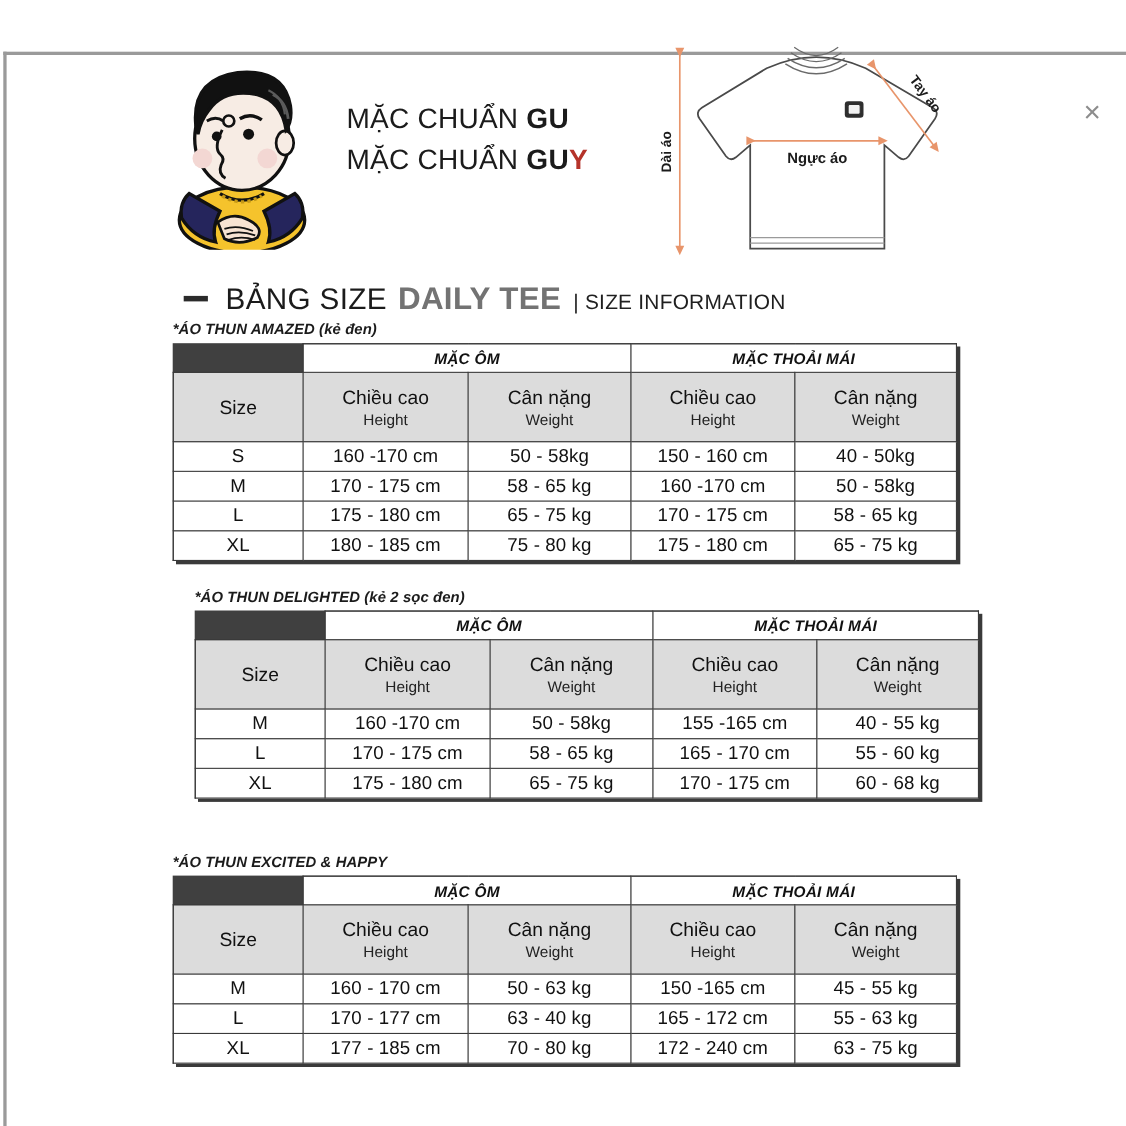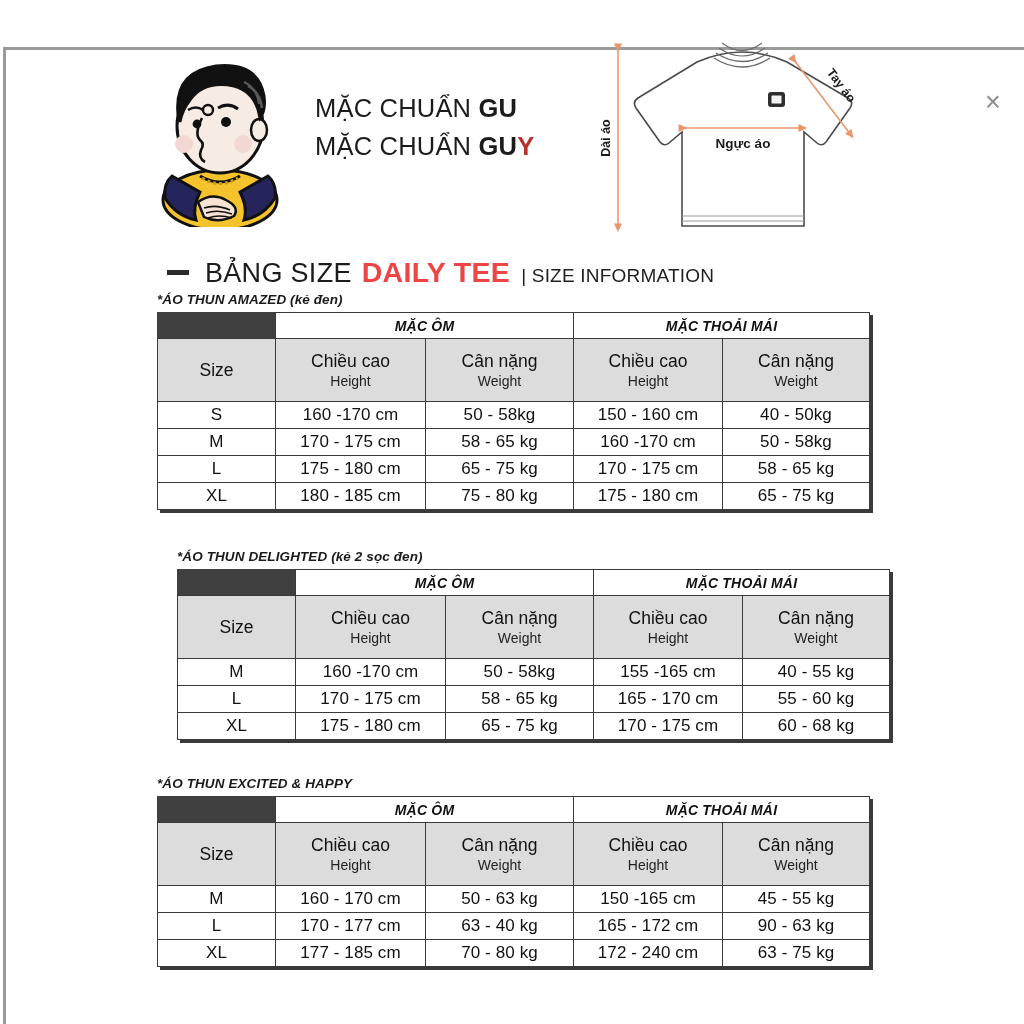--- a/index.html
+++ b/index.html
@@ -101,36 +101,36 @@
   }
   .title-main {
     font-size: 27px;
     font-weight: 500;
     color: #1b1b1b;
     letter-spacing: 0.3px;
   }
   .title-brand {
     font-size: 28.5px;
     font-weight: bold;
-    color: #ef4444;
+    color: #737373;
     letter-spacing: 0.3px;
     margin-left: 10px;
   }
   .title-sub {
     font-size: 19px;
     font-weight: 400;
     color: #1f1f1f;
     letter-spacing: 0.2px;
     margin-left: 11px;
   }
 
   
   .block { position: absolute; left: 157px; width: 789px; }
   #block-0 { top: 292px; }
-  #block-1 { top: 549px; padding-left: 20px; }
+  #block-1 { top: 535px; padding-left: 20px; }
   #block-2 { top: 776px; }
 
   .block-caption {
     font-size: 13.5px;
     font-style: italic;
     font-weight: bold;
     color: #1b1b1b;
     letter-spacing: 0.1px;
     margin-bottom: 5px;
     white-space: nowrap;
@@ -470,21 +470,21 @@
           <td class="data-cell">160 - 170 cm</td>
           <td class="data-cell">50 - 63 kg</td>
           <td class="data-cell">150 -165 cm</td>
           <td class="data-cell">45 - 55 kg</td>
         </tr>
         <tr>
           <td class="data-cell">L</td>
           <td class="data-cell">170 - 177 cm</td>
           <td class="data-cell">63 - 40 kg</td>
           <td class="data-cell">165 - 172 cm</td>
-          <td class="data-cell">90 - 63 kg</td>
+          <td class="data-cell">55 - 63 kg</td>
         </tr>
         <tr>
           <td class="data-cell">XL</td>
           <td class="data-cell">177 - 185 cm</td>
           <td class="data-cell">70 - 80 kg</td>
           <td class="data-cell">172 - 240 cm</td>
           <td class="data-cell">63 - 75 kg</td>
         </tr>
       </tbody>
     </table>

